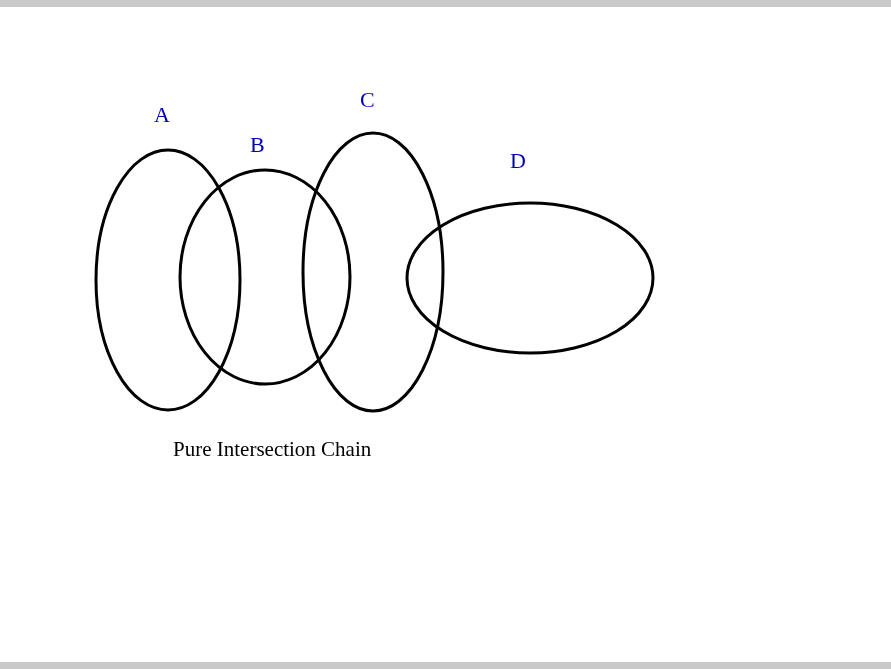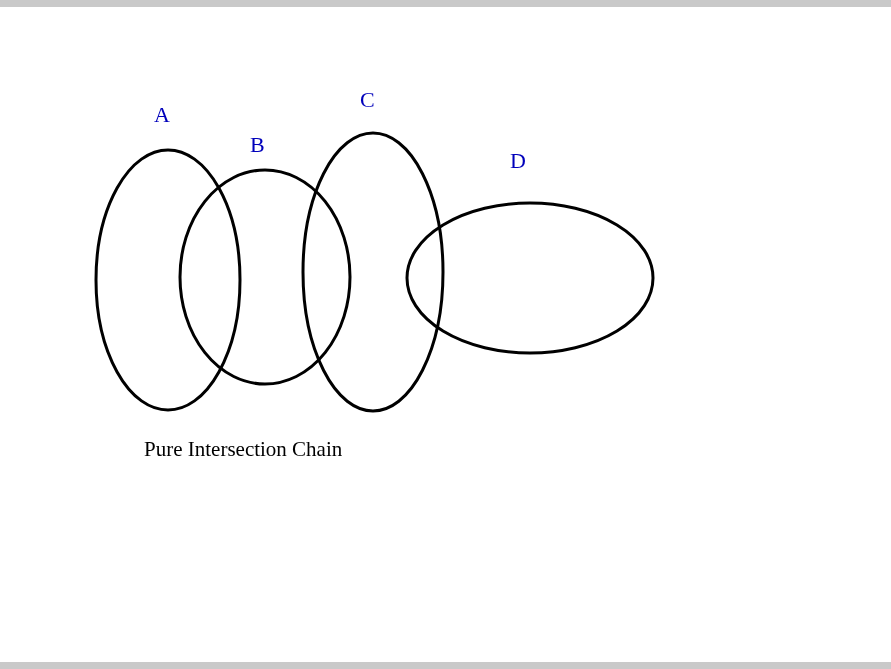--- a/index.html
+++ b/index.html
@@ -32,21 +32,21 @@
     position: absolute;
     top: 0;
     left: 0;
   }
   .set-label {
     font-family: "Liberation Serif", serif;
     font-size: 22px;
   }
   .caption {
     position: absolute;
-    left: 144px;
+    left: 173px;
     top: 437px;
     font-family: "Liberation Serif", serif;
     font-size: 21px;
     color: #000000;
     white-space: nowrap;
   }
 </style>
 </head>
 <body>
 

